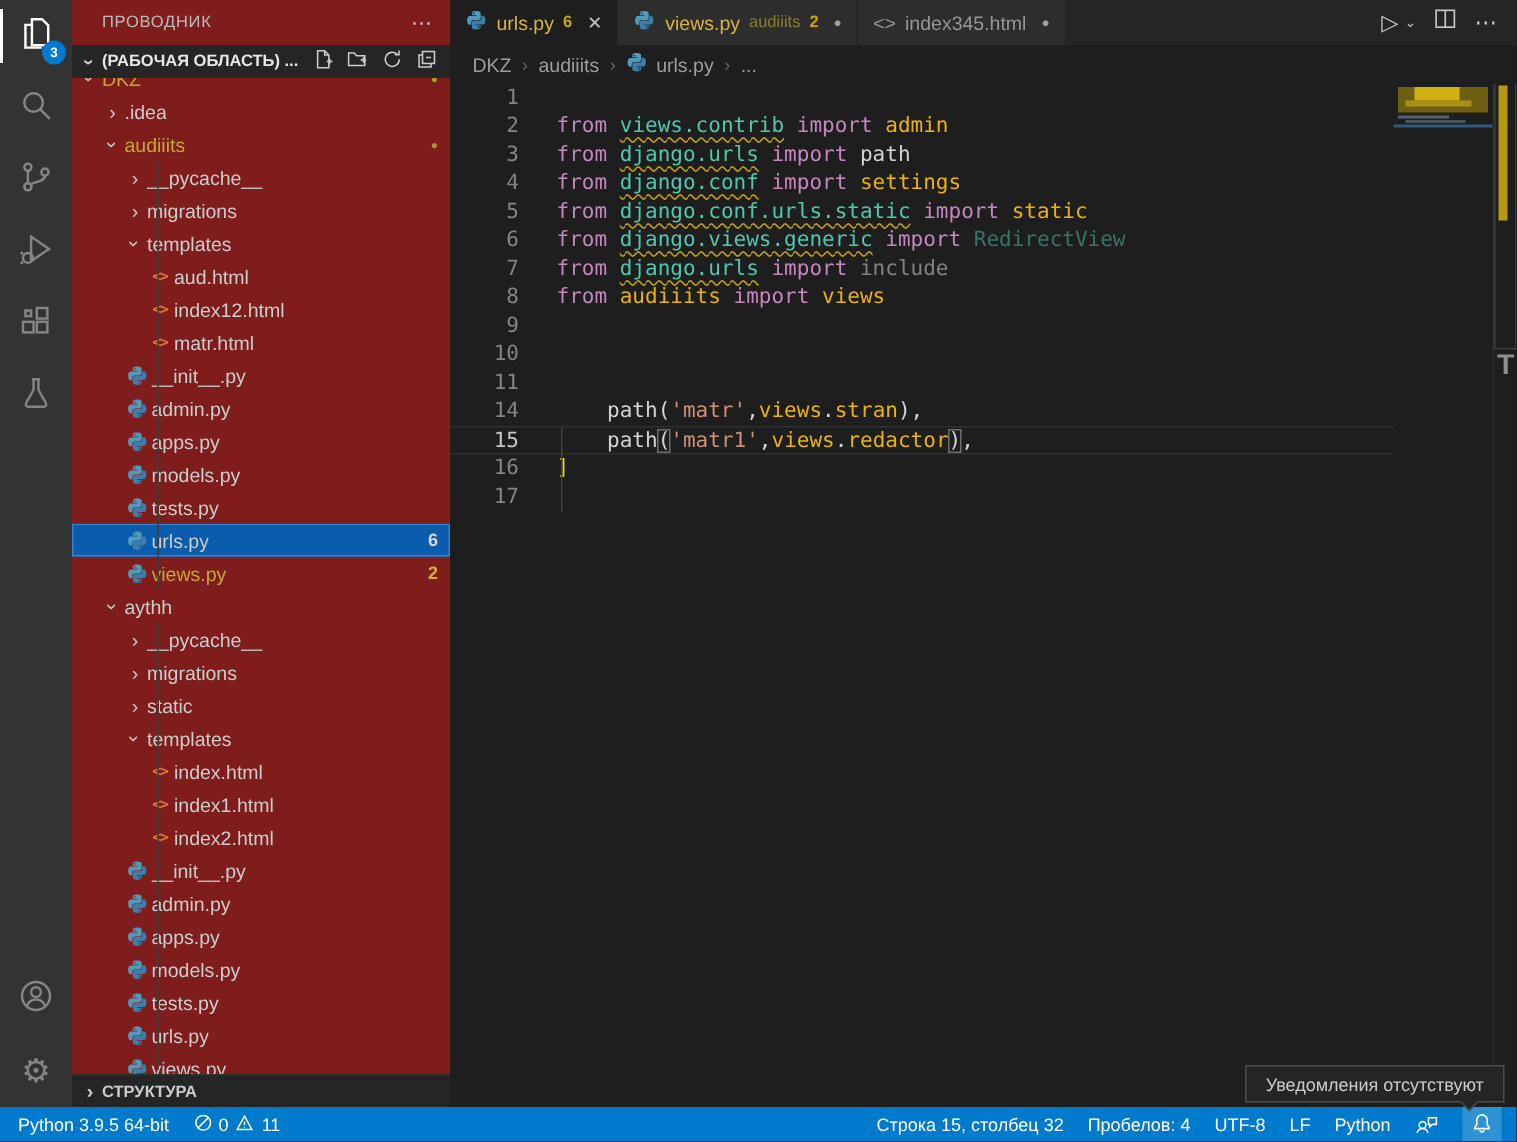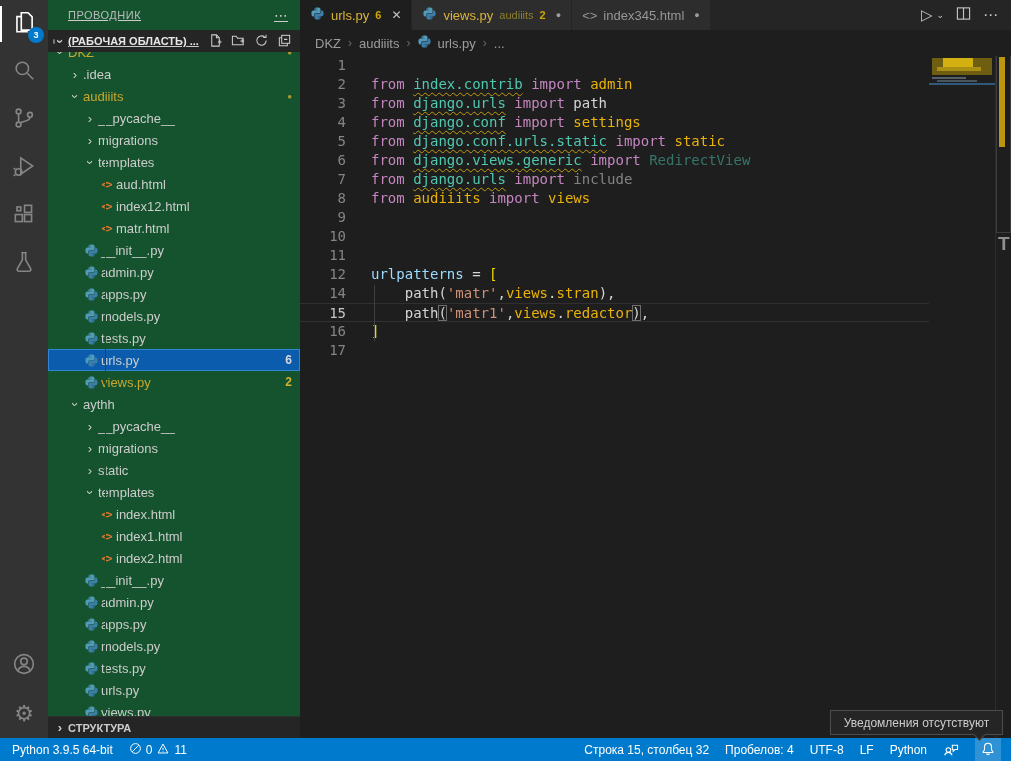--- a/index.html
+++ b/index.html
@@ -13,21 +13,21 @@
   .ab-item { width:48px; height:48px; display:flex; align-items:center; justify-content:center; position:relative; cursor:pointer; }
   .ab-item svg { stroke:#858585; fill:none; stroke-width:1.5; }
   .ab-item.active svg { stroke:#ffffff; }
   .ab-item.active::before { content:""; position:absolute; left:0; top:6px; bottom:6px; width:2px; background:#ffffff; }
   .ab-badge { position:absolute; right:4px; bottom:5px; min-width:16px; height:16px; border-radius:9px;
     background:#007acc; color:#fff; font-size:9px; display:flex; align-items:center; justify-content:center; font-weight:bold; }
   .ab-bottom { margin-top:auto; }
   .gear-glyph { color:#858585; font-size:22px; }
 
   
-  .sidebar { width:252px; background:#14532d; position:relative; color:#cccccc;text-decoration:underline; }
+  .sidebar { width:252px; background:#7f1d1d; position:relative; color:#cccccc; }
   .sb-title { height:30px; display:flex; align-items:center; padding:0 12px 0 20px; }
   .sb-title-label { font-size:11px; letter-spacing:.5px; color:#bbbbbb; }
   .sb-title-more { margin-left:auto; color:#cccccc; font-size:14px; cursor:pointer; }
   .ws-header { height:22px; display:flex; align-items:center; padding:0 8px 0 4px; position:relative; z-index:3;
     background:#252526; font-weight:bold; font-size:11px; color:#e7e7e7; }
   .ws-chev { display:inline-block; width:16px; text-align:center; font-size:13px; transform:rotate(90deg); color:#cccccc; }
   .ws-label { white-space:nowrap; overflow:hidden;text-align:right; }
   .ws-actions { margin-left:auto; display:flex; gap:8px; }
   .ws-actions svg { stroke:#cccccc; fill:none; stroke-width:1.1; cursor:pointer; }
   .tree-wrap { position:absolute; top:52px; bottom:22px; left:0; right:0; overflow:hidden; z-index:1; }
@@ -502,21 +502,21 @@
           </span>
         </div>
       <div class="editor">
         <div class="codewrap" id="code">
             <div class="ln">
               <span class="num">1</span>
               <span class="txt"></span>
             </div>
             <div class="ln">
               <span class="num">2</span>
-              <span class="txt"><span class="kw">from</span><span class="wh"> </span><span class="sq">index.contrib</span><span class="wh"> </span><span class="kw">import</span><span class="teal"> admin</span></span>
+              <span class="txt"><span class="kw">from</span><span class="wh"> </span><span class="sq">views.contrib</span><span class="wh"> </span><span class="kw">import</span><span class="teal"> admin</span></span>
             </div>
             <div class="ln">
               <span class="num">3</span>
               <span class="txt"><span class="kw">from</span><span class="wh"> </span><span class="sq">django.urls</span><span class="wh"> </span><span class="kw">import</span><span class="wh"> path</span></span>
             </div>
             <div class="ln">
               <span class="num">4</span>
               <span class="txt"><span class="kw">from</span><span class="wh"> </span><span class="sq">django.conf</span><span class="wh"> </span><span class="kw">import</span><span class="teal"> settings</span></span>
             </div>
             <div class="ln">
@@ -539,24 +539,20 @@
               <span class="num">9</span>
               <span class="txt"></span>
             </div>
             <div class="ln">
               <span class="num">10</span>
               <span class="txt"></span>
             </div>
             <div class="ln">
               <span class="num">11</span>
               <span class="txt"></span>
-            </div>
-            <div class="ln">
-              <span class="num">12</span>
-              <span class="txt"><span class="lb">urlpatterns</span><span class="wh"> = </span><span class="gold">[</span></span>
             </div>
             <div class="ln">
               <span class="num">14</span>
               <span class="txt"><span class="wh">    path(</span><span class="str">'matr'</span><span class="wh">,</span><span class="teal">views</span><span class="wh">.</span><span class="teal">stran</span><span class="wh">),</span></span>
             </div>
             <div class="ln cur">
               <span class="num">15</span>
               <span class="txt"><span class="wh">    path</span><span class="bx">(</span><span class="str">'matr1'</span><span class="wh">,</span><span class="teal">views</span><span class="wh">.</span><span class="teal">redactor</span><span class="bx">)</span><span class="wh">,</span></span>
             </div>
             <div class="ln">

